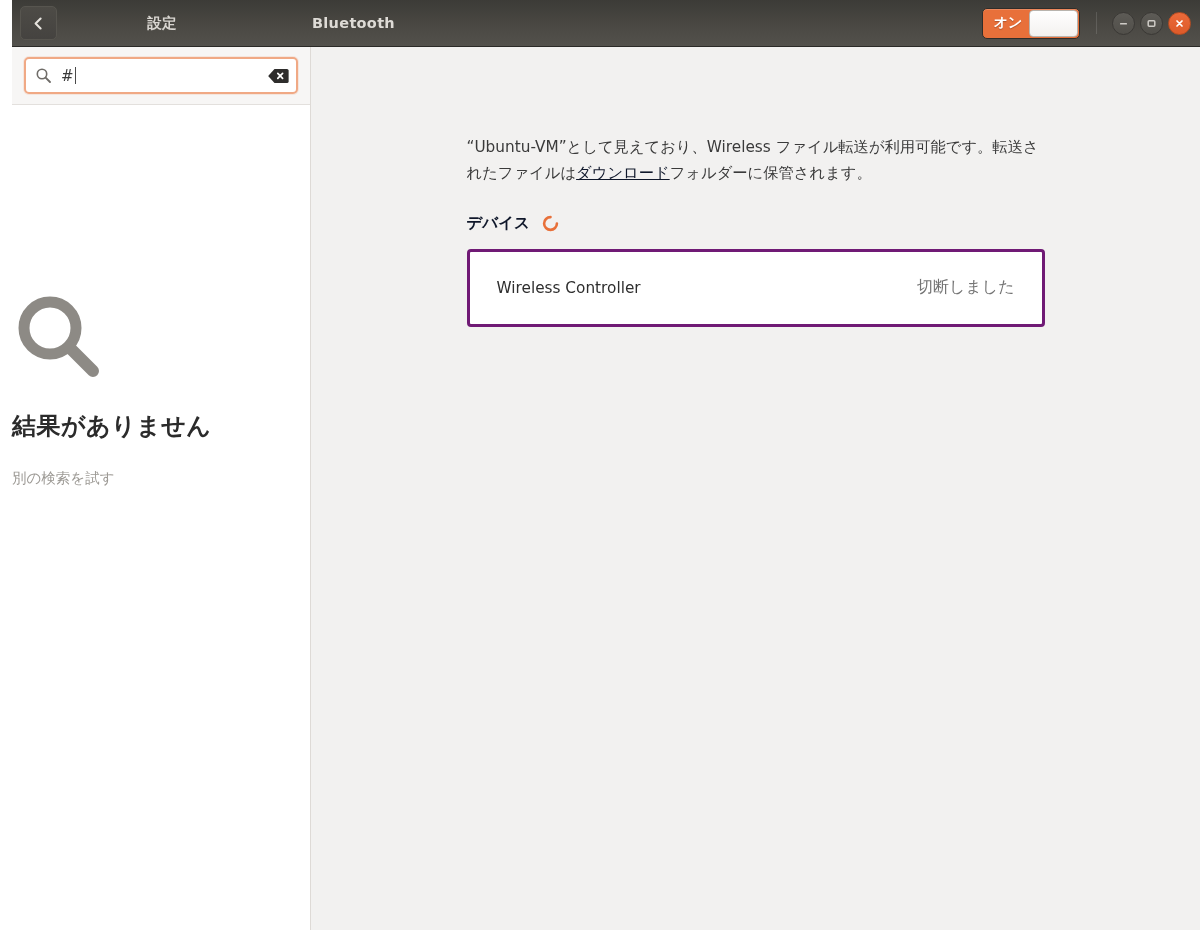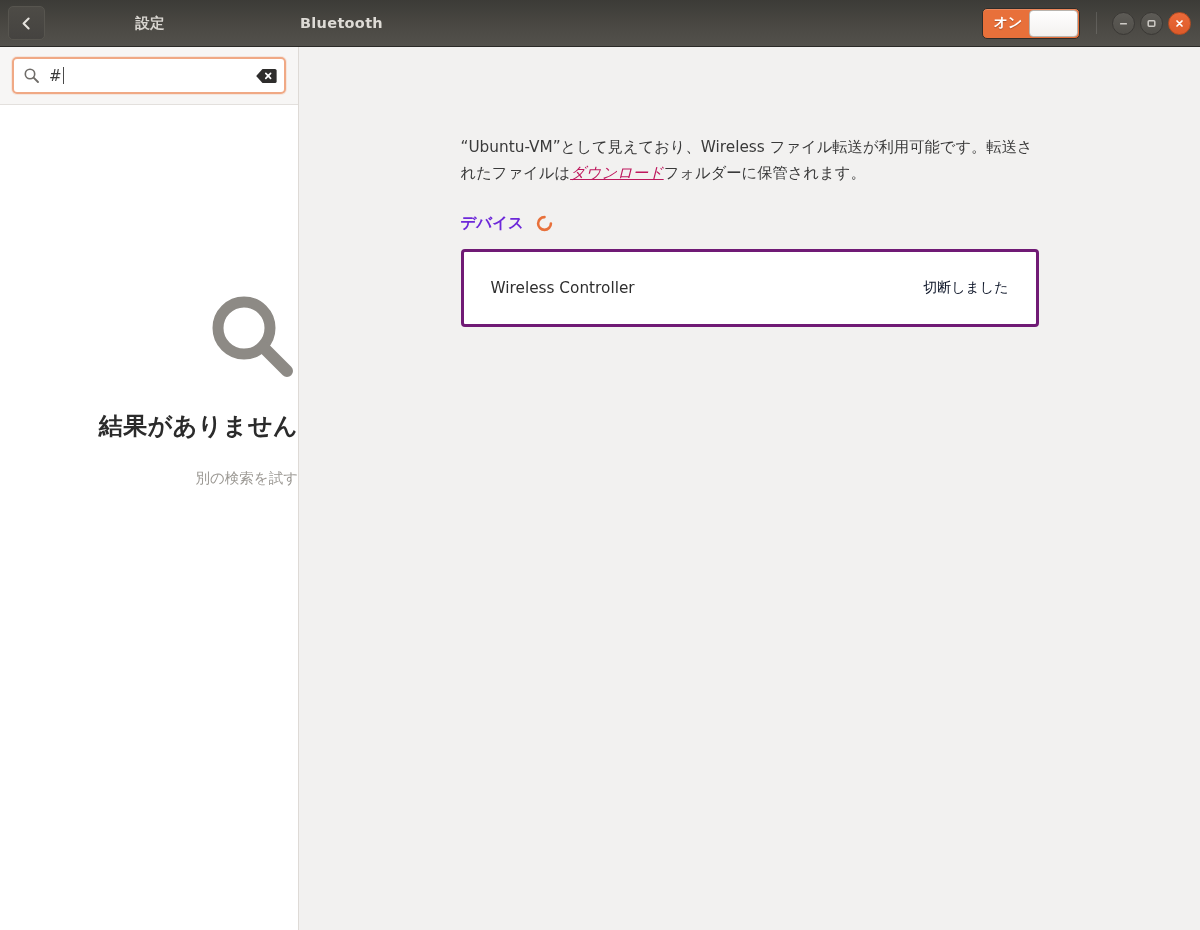--- a/index.html
+++ b/index.html
@@ -11,20 +11,21 @@
     font-family: "DejaVu Sans", "Liberation Sans", sans-serif;
     background: #ffffff;
   }
 
   .window {
     width: 1200px;
     height: 930px;
     display: flex;
     flex-direction: column;
     position: relative;
+    padding-left: 12px;
   }
 
   
   .titlebar {
     height: 47px;
     flex: 0 0 47px;
     background: linear-gradient(to bottom, #3c3b37 0%, #4a4843 55%, #53514c 100%);
     display: flex;
     align-items: center;
     position: relative;
@@ -206,21 +207,21 @@
     background: #4a4a4a;
     margin-left: 1px;
   }
 
   .clear-icon { flex: 0 0 auto; cursor: pointer; display:flex; align-items:center; }
 
   .sidebar-empty {
     flex: 1;
     display: flex;
     flex-direction: column;
-    align-items: flex-end;
+    align-items: flex-start;
     justify-content: center;
     padding-bottom: 255px;
     gap: 0;
   }
   .empty-mag { margin-bottom: 22px; }
   .empty-title {
     font-size: 24px;
     font-weight: bold;
     color: #2b2b2b;
     letter-spacing: 0.5px;
@@ -244,57 +245,56 @@
     padding-top: 88px;
   }
 
   .bt-desc {
     font-size: 15.3px;
     line-height: 1.69;
     color: #3a3a3a;
     margin-bottom: 26px;
   }
   .bt-desc a {
-    color: #be185d;
+    color: #0f172a;
     text-decoration: underline;
     cursor: pointer;
-    font-style: italic;
   }
 
   .devices-head {
     display: flex;
     align-items: center;
     gap: 12px;
     margin-bottom: 15px;
   }
   .devices-label {
     font-size: 15.5px;
     font-weight: bold;
-    color: #6d28d9;
+    color: #0f172a;
     text-align: center;
   }
   .spinner { display: flex; align-items: center; }
   .spinner svg { display: block; }
 
   .device-list {
     background: #ffffff;
     border: 3px solid #701a75;
     border-radius: 4px;
     overflow: hidden;
   }
   .device-row {
     height: 72px;
     display: flex;
     align-items: center;
     justify-content: space-between;
     padding: 0 27px;
     cursor: pointer;
   }
   .device-name { font-size: 15.3px; color: #2e2e2e; }
-  .device-status { font-size: 14px; color: #0f172a; }
+  .device-status { font-size: 16px; color: #737373; }
 </style>
 </head>
 <body>
 
 <div class="window">
 
   <div class="titlebar">
 
     <div class="titlebar-left">
       <div class="back-button">

